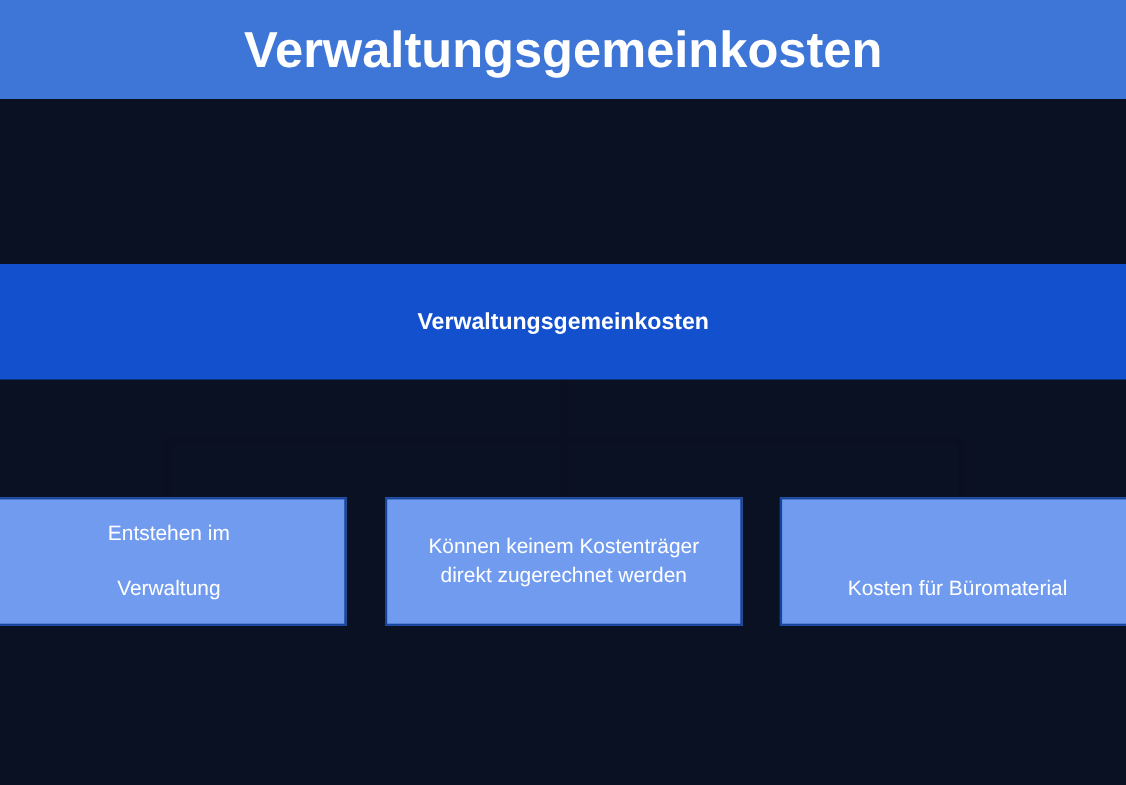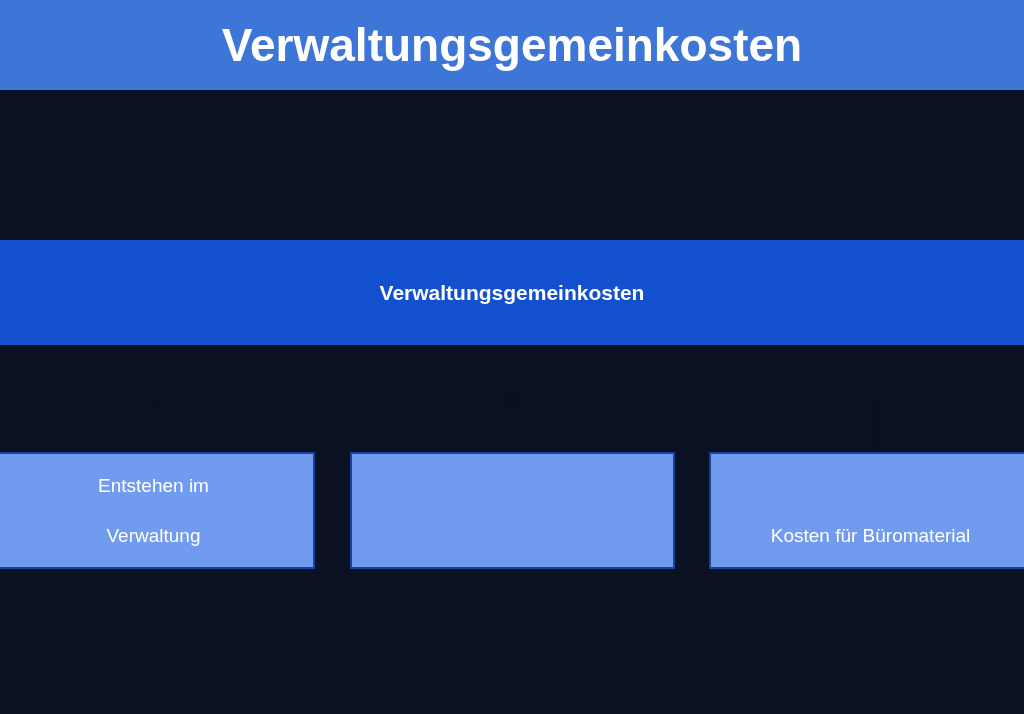--- a/index.html
+++ b/index.html
@@ -140,21 +140,22 @@
 <div class="leaf-box" id="leaf-0">
   <div class="leaf-text">
     <span>Entstehen im</span><br>
     <br>
     <span>Verwaltung</span>
   </div>
 </div>
 
 <div class="leaf-box" id="leaf-1">
   <div class="leaf-text">
-    <br>
+    <span>Können keinem Kostenträger</span><br>
+    <span>direkt zugerechnet werden</span>
   </div>
 </div>
 
 <div class="leaf-box" id="leaf-2">
   <div class="leaf-text">
     <br>
     <br>
     <span>Kosten für Büromaterial</span>
   </div>
 </div>

